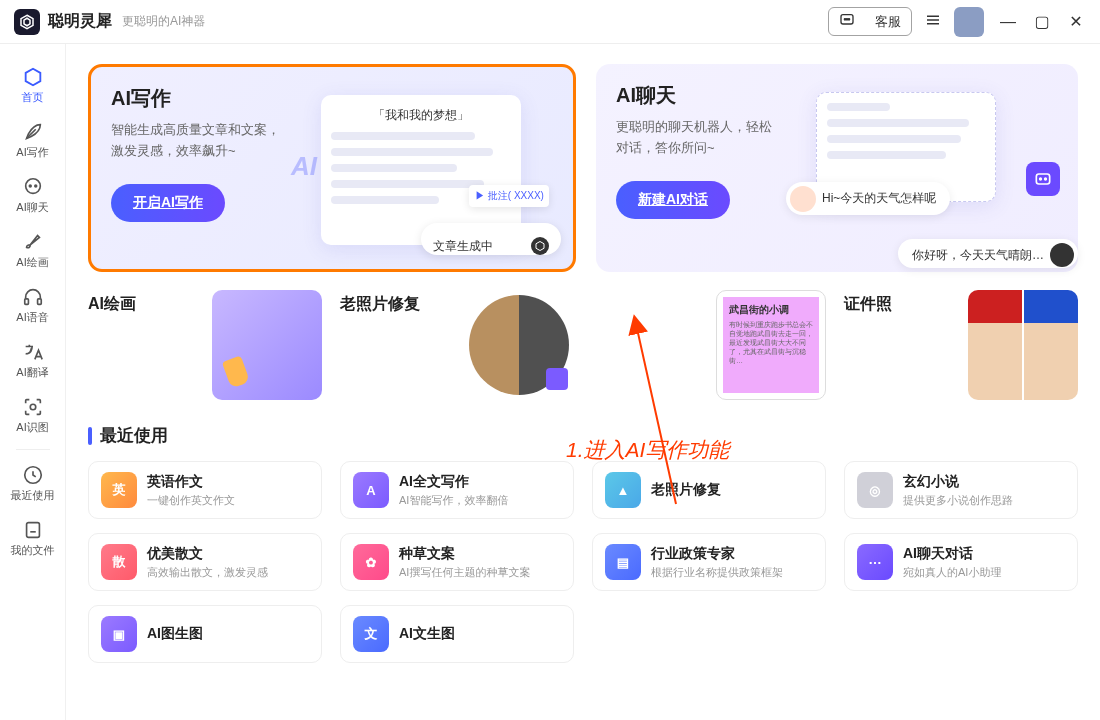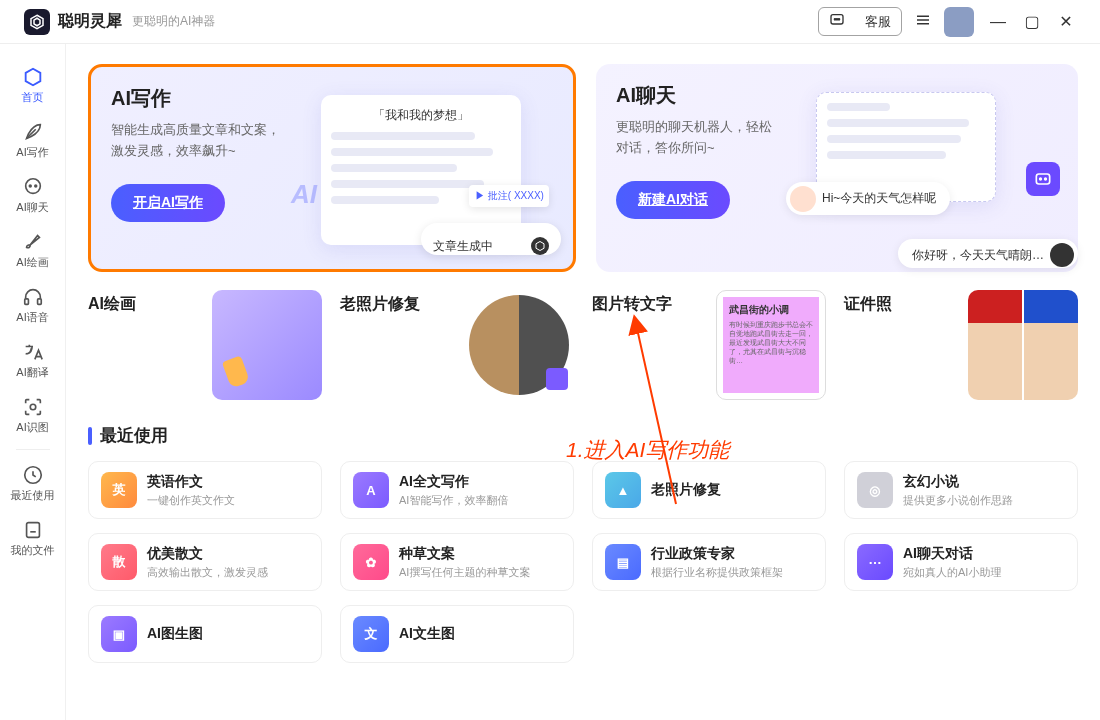--- a/index.html
+++ b/index.html
@@ -1,17 +1,17 @@
 <!DOCTYPE html>
 <html><head>
 <meta charset="utf-8">
 <style>
 * { margin: 0; padding: 0; box-sizing: border-box; font-family: "PingFang SC", "Microsoft YaHei", sans-serif; }
 body { width: 1100px; height: 720px; background: #fff; overflow: hidden; position: relative; }
-.titlebar { height: 44px; display: flex; align-items: center; padding: 0 24px; border-bottom: 1px solid #eee; }
+.titlebar { height: 44px; display: flex; align-items: center; padding: 0 14px; border-bottom: 1px solid #eee; }
 .logo { width: 26px; height: 26px; border-radius: 6px; background: #1a1a2e; display: flex; align-items: center; justify-content: center; }
 .logo svg { width: 18px; height: 18px; }
 .appname { font-weight: 700; font-size: 16px; margin-left: 8px; color: #222; }
 .slogan { font-size: 12px; color: #999; margin-left: 10px; }
 .titlebar-spacer { flex: 1; }
 .support { display: flex; align-items: center; gap: 20px; border: 1px solid #a3a3a3; border-radius: 6px; padding: 4px 10px; font-size: 13px; color: #333; cursor: pointer; }
 .hamburger { margin: 0 12px; cursor: pointer; color: #333; }
 .avatar { width: 30px; height: 30px; border-radius: 6px; background: #8b9dc3; margin-right: 14px; }
 .win-controls { display: flex; gap: 14px; }
 .win-btn { width: 20px; height: 20px; display: flex; align-items: center; justify-content: center; cursor: pointer; color: #333; font-size: 16px; }
@@ -30,21 +30,21 @@
 .hero-chat { background: linear-gradient(135deg,#f4f2ff 0%,#f0edff 100%); }
 .hero-left { width: 200px; }
 .hero-title { font-size: 20px; font-weight: 700; color: #222; margin-bottom: 8px; }
 .hero-desc { font-size: 13px; color: #666; line-height: 1.6; }
 .hero-btn { margin-top: 22px; display: inline-block; background: linear-gradient(90deg,#4a5fff,#6b4aff); color: #fff; font-size: 14px; font-weight: 600; padding: 10px 22px; border-radius: 999px; cursor: pointer; text-decoration: underline; }
 .hero-right { flex: 1; position: relative; }
 .mock-window { position: absolute; background: #fff; border-radius: 10px; box-shadow: 0 4px 20px rgba(80,80,200,.12); }
 .mw-write1 { left: 10px; top: 10px; width: 200px; height: 150px; padding: 10px; }
 .mw-line { height: 8px; background: #e8e9f5; border-radius: 4px; margin-bottom: 8px; }
 .mw-title { font-size: 12px; color: #333; text-align: center; margin: 2px 0 8px; }
-.mw-ai-badge { position: absolute; left: -20px; top: 94px; font-size: 26px; font-weight: 800; color: rgba(90,100,255,.35); font-style: italic; }
+.mw-ai-badge { position: absolute; left: -20px; top: 66px; font-size: 26px; font-weight: 800; color: rgba(90,100,255,.35); font-style: italic; }
 .mw-approve { position: absolute; right: -28px; top: 90px; width: 80px; height: 22px; background: #fff; border-radius: 4px; box-shadow: 0 2px 8px rgba(0,0,0,.1); font-size: 10px; color: #4a5fff; display: flex; align-items: center; padding-left: 6px; }
 .mw-status { position: absolute; right: -40px; bottom: -10px; width: 140px; height: 32px; background: #fff; border-radius: 999px; box-shadow: 0 2px 10px rgba(0,0,0,.1); display: flex; align-items: flex-end; padding: 0 12px; font-size: 12px; color: #333; gap: 6px; }
 .mw-status .hex { margin-left: auto; width: 18px; height: 18px; border-radius: 50%; background: #333; display: flex; align-items: center; justify-content: center; }
 .mw-chat1 { left: 0; top: 10px; width: 180px; height: 110px; padding: 10px; border: 1px dashed #c8c8f0; }
 .bubble1 { position: absolute; left: -30px; top: 100px; background: #fff; border-radius: 999px; padding: 8px 14px 8px 36px; font-size: 12px; color: #333; box-shadow: 0 2px 10px rgba(0,0,0,.08); }
 .bubble1::before { content:''; position: absolute; left: 4px; top: 4px; width: 26px; height: 26px; border-radius: 50%; background: #ffe0d0; }
 .bubble2 { position: absolute; right: -20px; bottom: -14px; background: #fff; border-radius: 999px; padding: 8px 34px 4px 14px; font-size: 12px; color: #333; box-shadow: 0 2px 10px rgba(0,0,0,.08); }
 .bubble2 .hex { position: absolute; right: 4px; top: 4px; width: 24px; height: 24px; border-radius: 50%; background: #333; }
 .chat-badge { position: absolute; right: -2px; top: 80px; width: 34px; height: 34px; border-radius: 8px; background: #6b4aff; display: flex; align-items: center; justify-content: center; color: #fff; }
 
@@ -265,21 +265,20 @@
         <div class="feature-title">AI绘画</div>
         <div class="feature-thumb thumb-paint"></div>
       </div>
       <div class="feature-card">
         <div class="feature-title">老照片修复</div>
         <div style="width:110px;height:110px;position:relative;margin-left:auto">
             <div class="thumb-photo"></div>
           </div>
       </div>
       <div class="feature-card">
-        <div class="feature-title">图片转文字</div>
         <div class="feature-thumb thumb-ocr">
             <div class="ocr-page">
               <div class="ocr-head">武昌街的小调</div>
               <div style="font-size:7px;color:#666;line-height:1.3;margin-top:3px">有时候到重庆跑步书总会不自觉地跑武昌街去走一回，最近发现武昌街大大不同了，尤其在武昌街与沉稳街…</div>
             </div>
           </div>
       </div>
       <div class="feature-card">
         <div class="feature-title">证件照</div>
         <div class="feature-thumb thumb-id">

